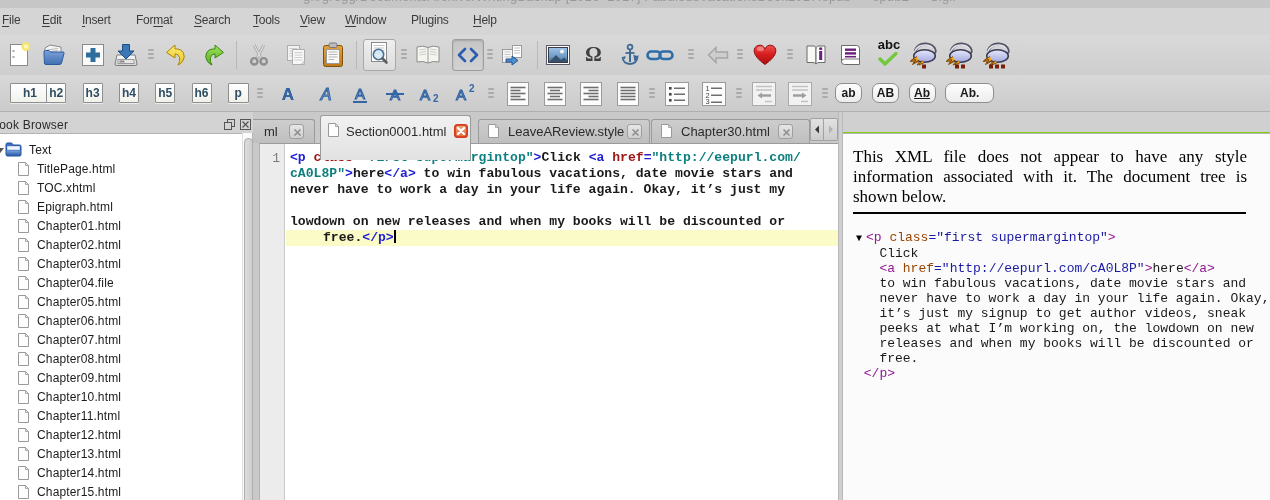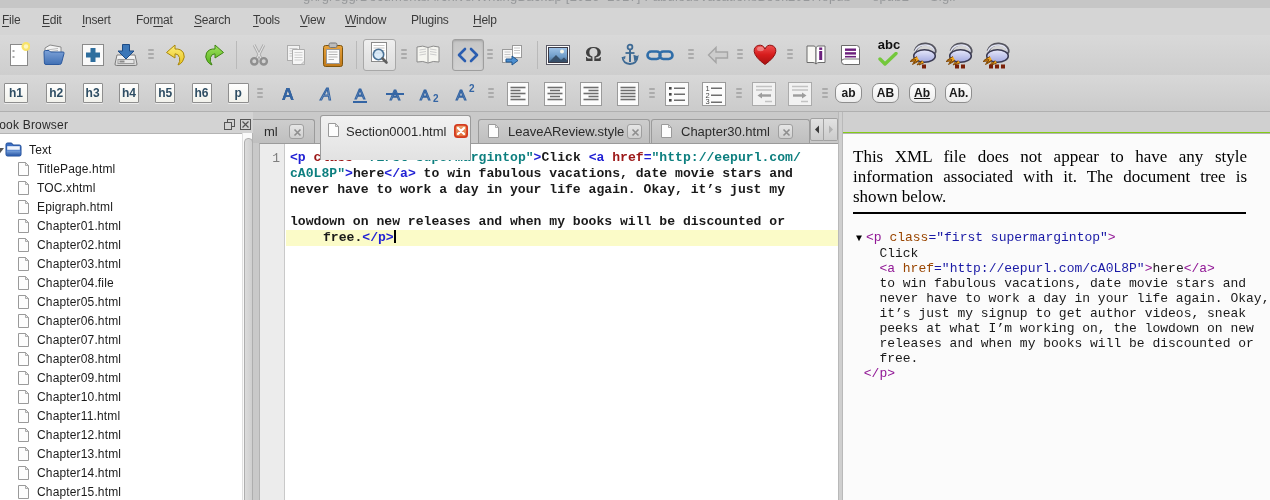--- a/index.html
+++ b/index.html
@@ -340,21 +340,21 @@
         </linearGradient>
       </defs>
       <path d="M10 15.5 L4.5 19 L9 18.7 L7 21.8 L12 19.2" fill="#f3a81e" stroke="#7c4404" stroke-width="0.9"></path>
       <path d="M15 19.5 L12 24 L17 21.8" fill="#f3a81e" stroke="#7c4404" stroke-width="0.9"></path>
       <rect x="9.0" y="23.5" width="4" height="4" fill="#7a2008"></rect>
       <rect x="15.0" y="23.5" width="4" height="4" fill="#7a2008"></rect>
       <rect x="21.0" y="23.5" width="4" height="4" fill="#7a2008"></rect>
     </svg>
 </div>
 <div id="tb2" class="abs">
-<span class="tbtn" style="left:4px;width:24px">h1</span>
+<span class="tbtn" style="left:10px;width:40px">h1</span>
 <span class="tbtn" style="left:46.3px;width:20px">h2</span>
 <span class="tbtn" style="left:82.6px;width:20px">h3</span>
 <span class="tbtn" style="left:118.9px;width:20px">h4</span>
 <span class="tbtn" style="left:155.2px;width:20px">h5</span>
 <span class="tbtn" style="left:191.5px;width:20px">h6</span>
 <span class="tbtn" style="left:227.6px;width:21px">p</span>
 <span class="hsep" style="left:257px;top:13px">
       <i></i>
       <i></i>
       <i></i>
@@ -439,21 +439,21 @@
       <rect x="5" y="12.3" width="9" height="2.4" fill="#9d9d9d"></rect>
     </svg>
 <span class="hsep" style="left:822px;top:13px">
       <i></i>
       <i></i>
       <i></i>
     </span>
 <span class="tbtn2" style="left:835px;width:27px">ab</span>
 <span class="tbtn2" style="left:872px;width:27px">AB</span>
 <span class="tbtn2" style="left:908.6px;width:27px"><span style="text-decoration:underline">Ab</span></span>
-<span class="tbtn2" style="left:945.2px;width:27px">Ab.</span>
+<span class="tbtn2" style="left:945.2px;width:49px">Ab.</span>
 </div>
 
 <div id="main" class="abs">
   <div id="lpanel">
     <div id="lphead">
       <span class="cap" style="left:-9px">Book Browser</span>
       <svg class="phbtn" style="left:224px" viewBox="0 0 11 11">
           <rect x="3.5" y="0.5" width="7" height="7" fill="none" stroke="#555"></rect>
           <rect x="0.5" y="3.5" width="7" height="7" fill="#d3d3d3" stroke="#555"></rect>
         </svg>

